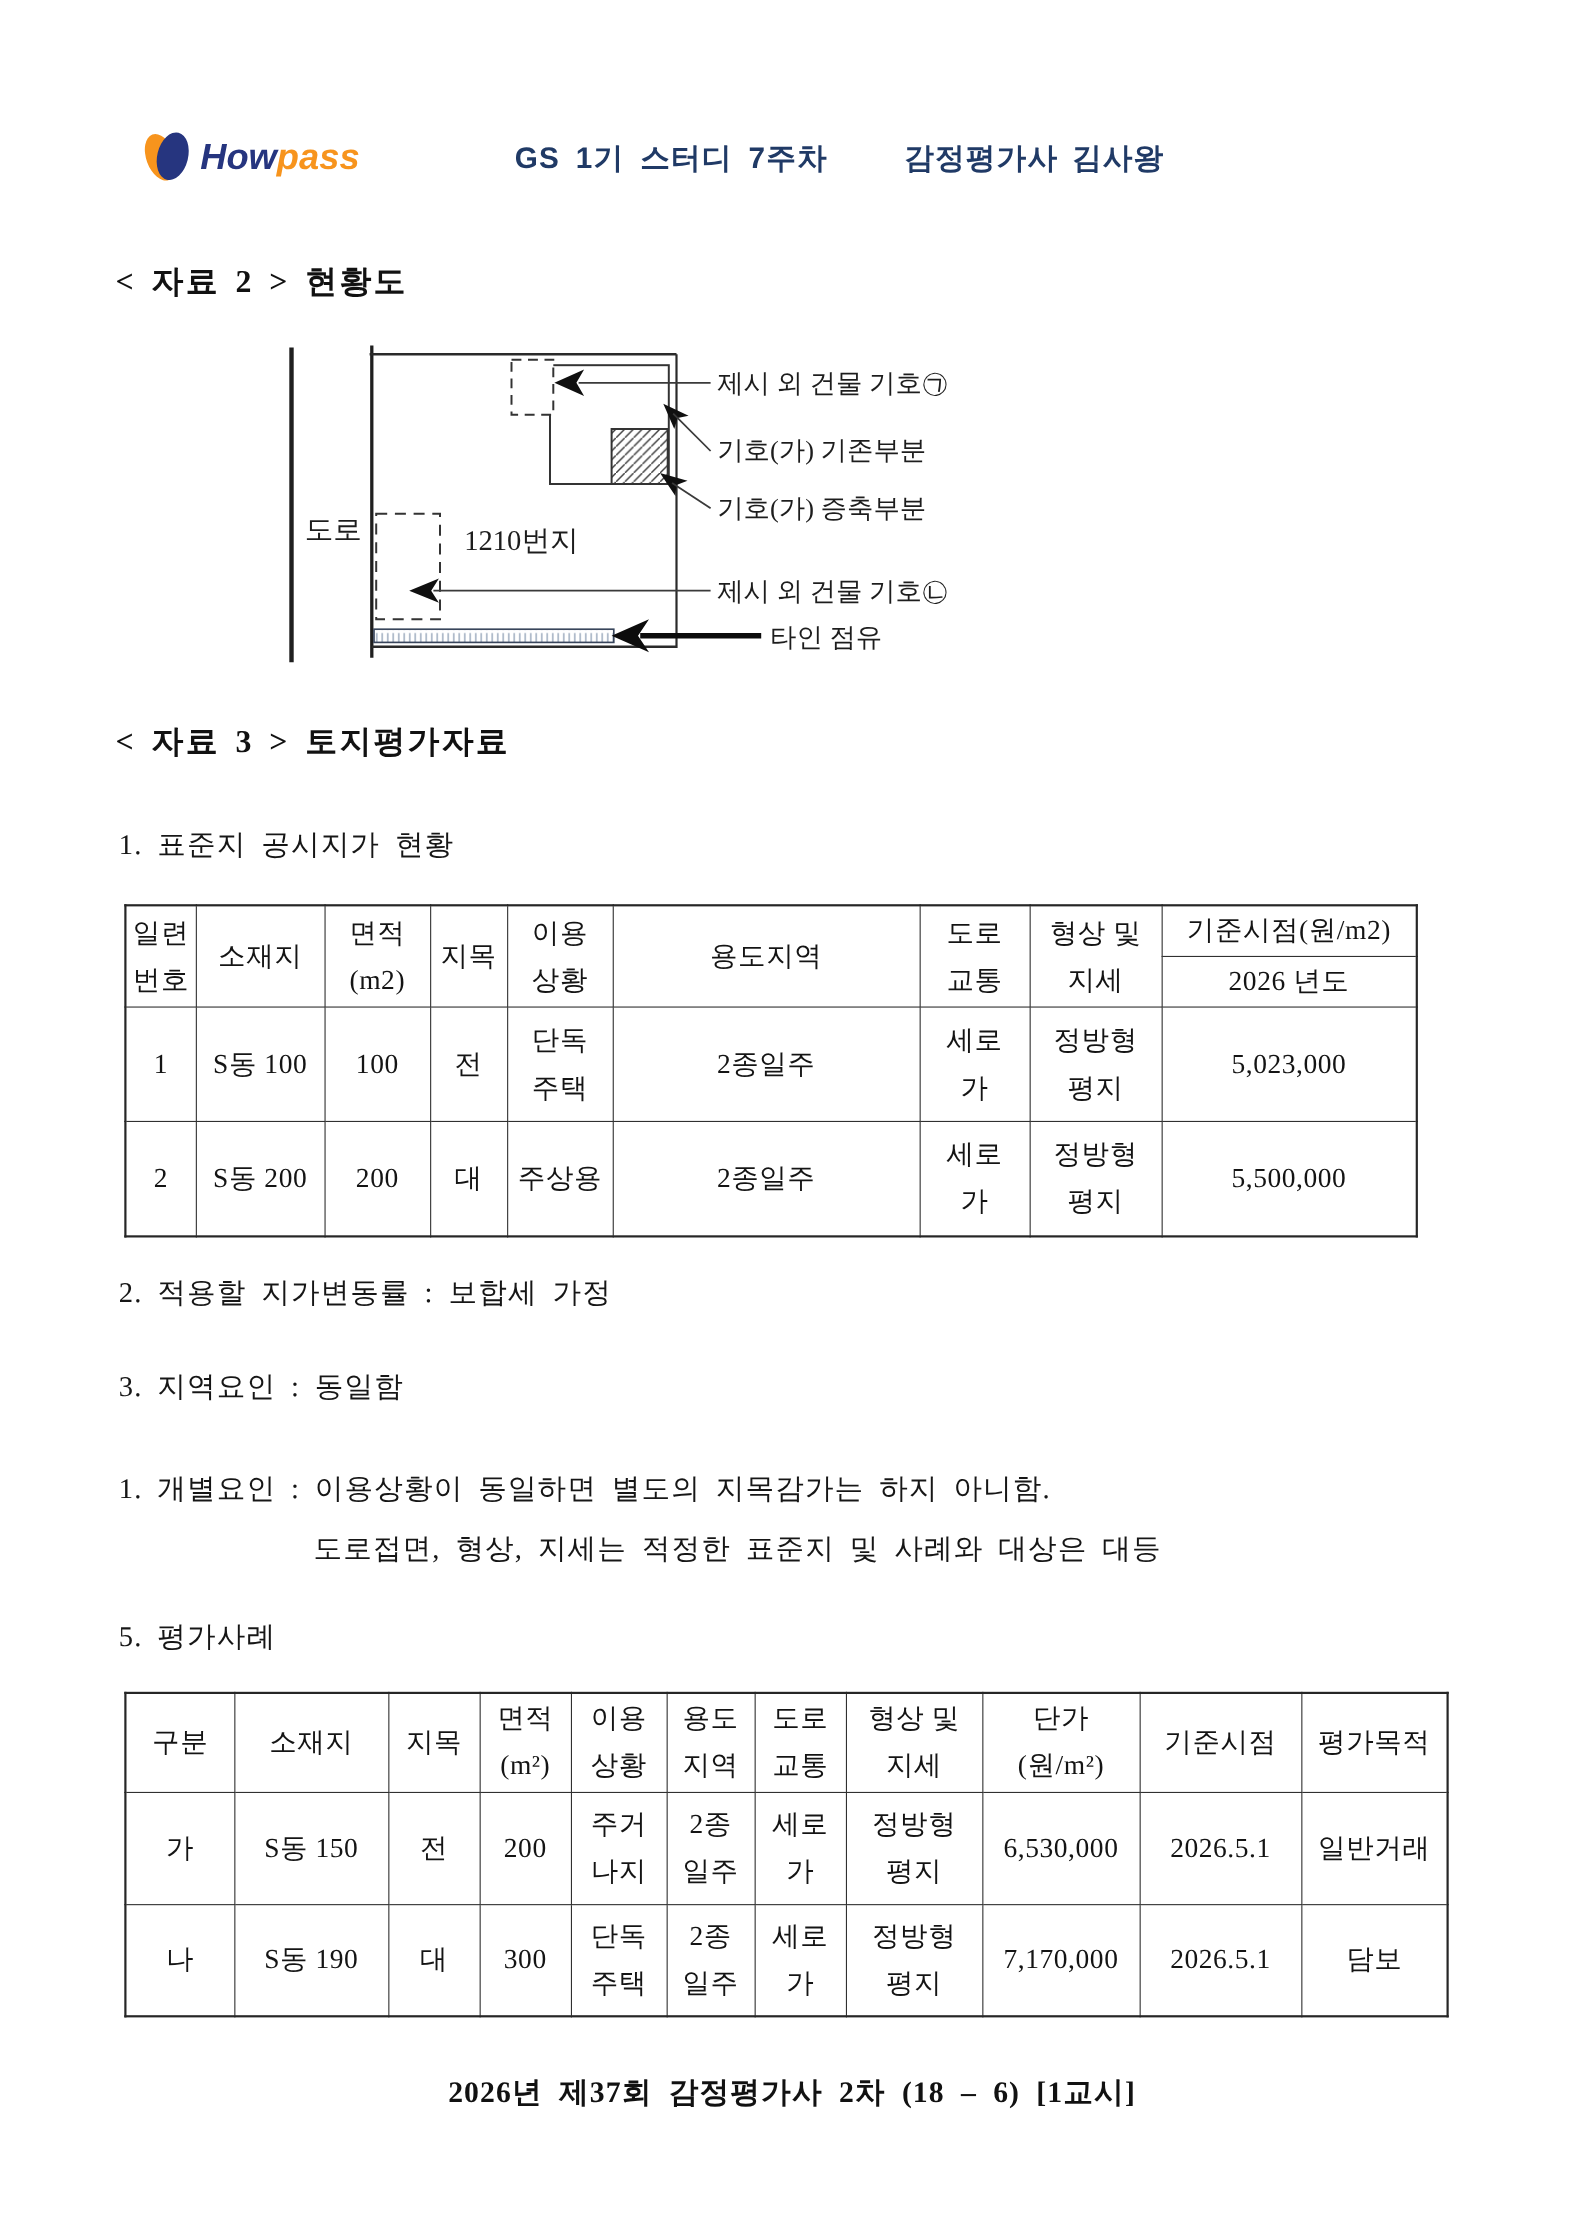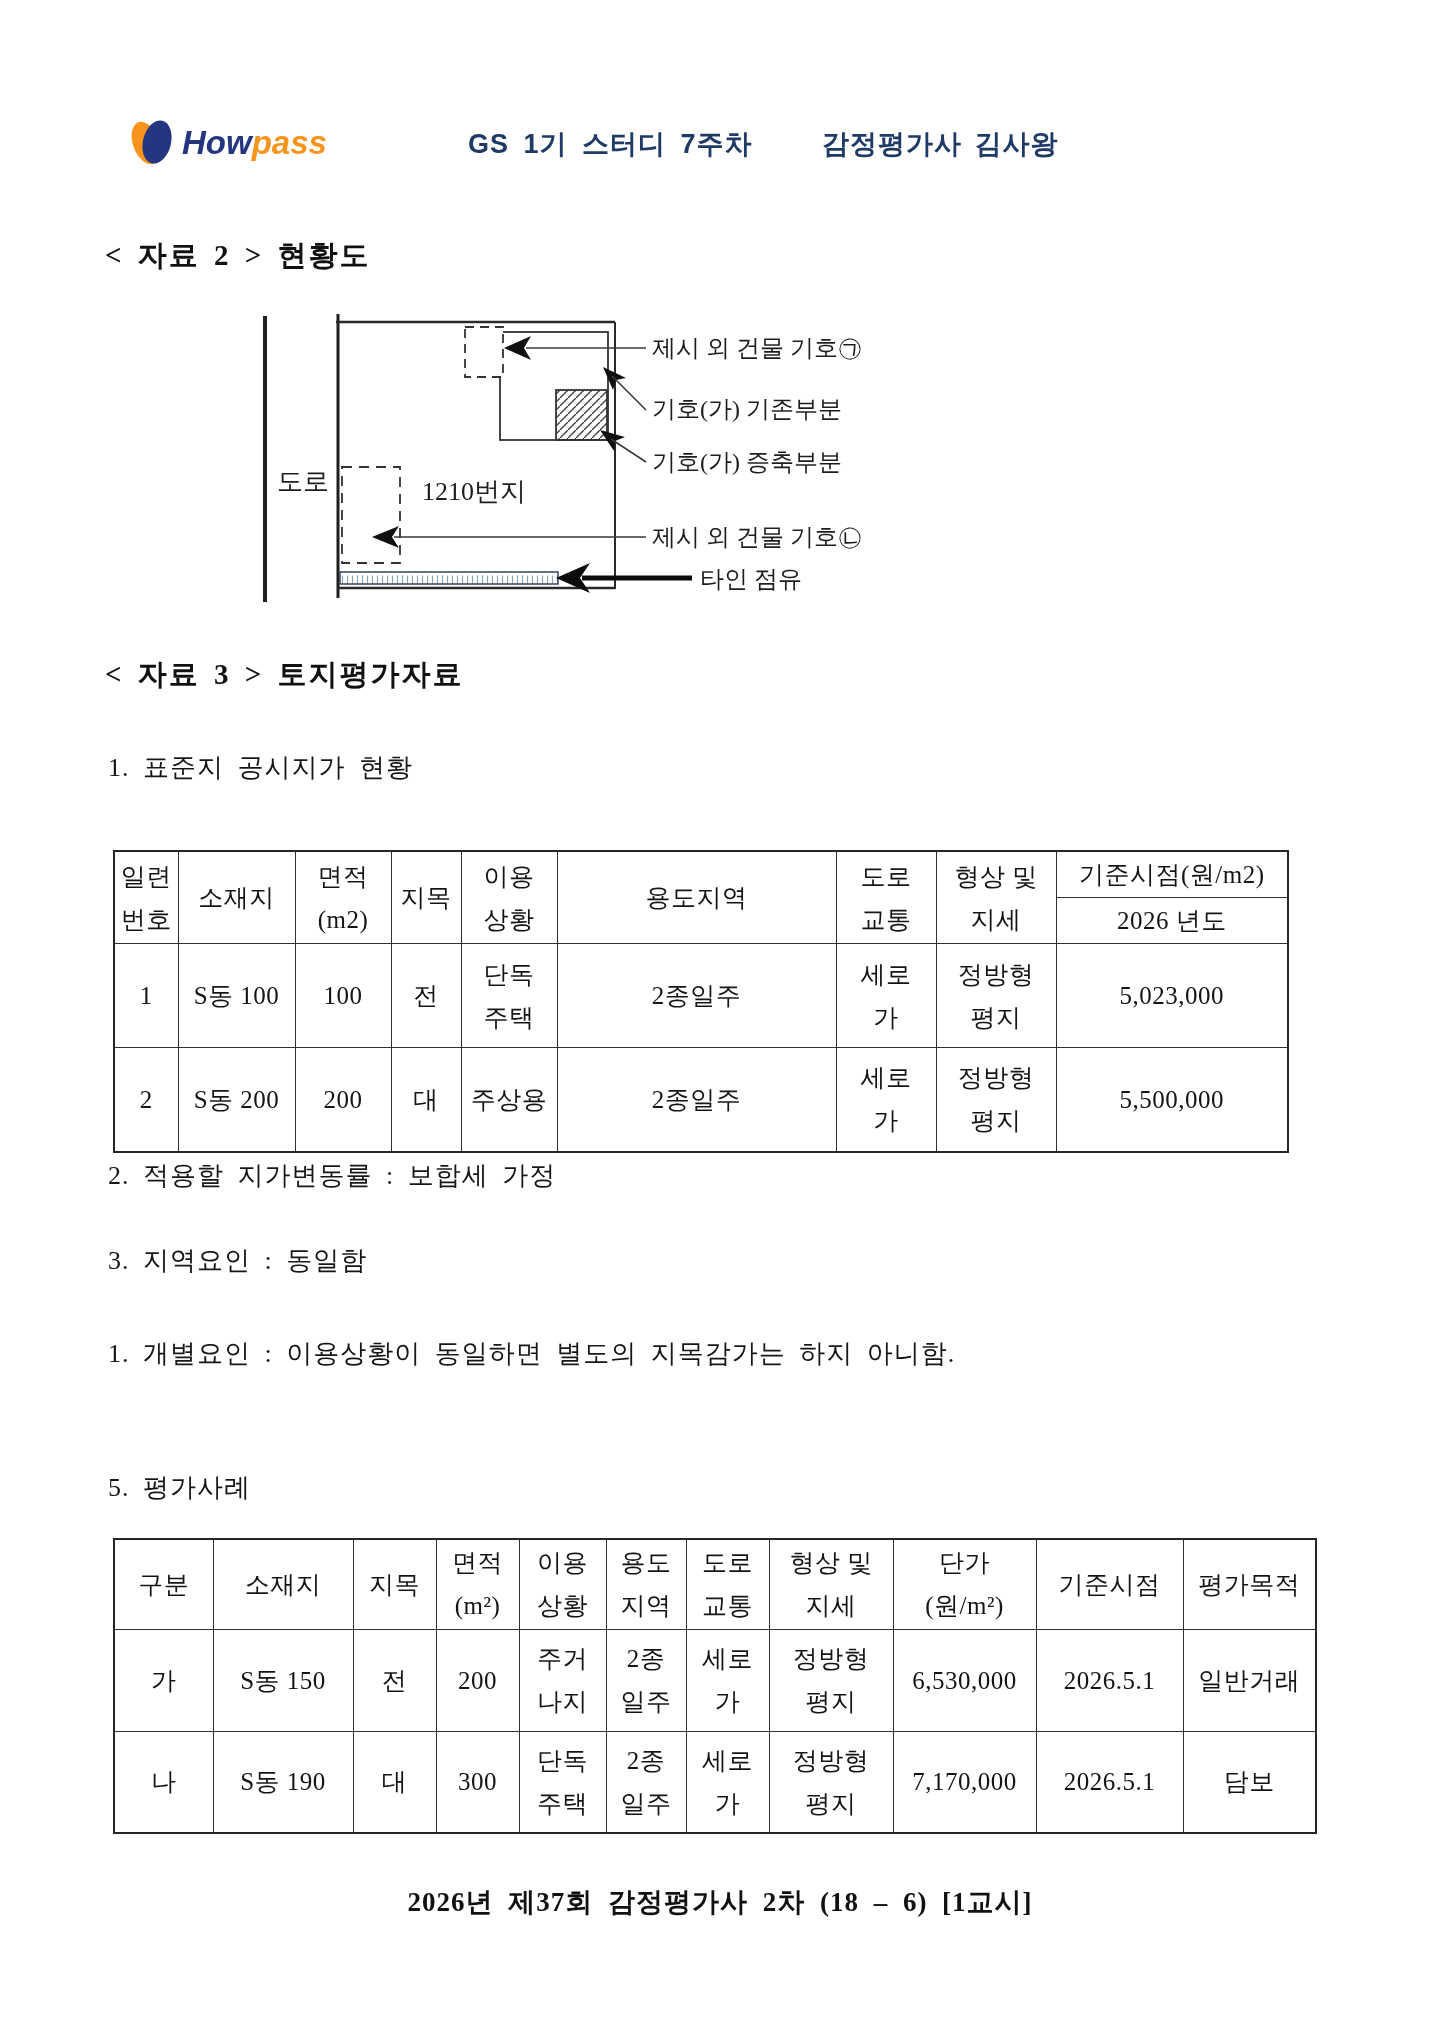--- a/index.html
+++ b/index.html
@@ -31,21 +31,21 @@
   .dg-big   { font-size:26px; fill:#1d1d1d; font-family:"Liberation Serif", serif; }
 
   
   table.t { position:absolute; border-collapse:collapse; table-layout:fixed;
             font-size:25px; color:#141414; background:#fff; border:2.2px solid #262626; }
   table.t th, table.t td {
     border:1.6px solid #303030; text-align:center; vertical-align:middle;
     white-space:pre-line; font-weight:normal; line-height:1.72; padding:1px 2px;
     letter-spacing:0.5px; overflow:hidden;
   }
-  .t1 { left:113px; top:822px; width:1174px;margin-top:28px; }
+  .t1 { left:113px; top:822px; width:1174px; }
   .t2 { left:113px; top:1538px; width:1202px; }
 
   .footer { position:absolute; left:0; top:1884px; width:1440px; text-align:center;
             font-weight:bold; font-size:27px; color:#111; letter-spacing:1px; word-spacing:7px; }
 </style>
 </head>
 <body>
 
 <div class="page">
 
@@ -174,20 +174,21 @@
       <td>정방형
 평지</td>
       <td>5,500,000</td>
     </tr>
   </tbody>
     </table>
 
   <div class="item" style="top:1158px;">2. 적용할 지가변동률 : 보합세 가정</div>
   <div class="item" style="top:1243px;">3. 지역요인 : 동일함</div>
   <div class="item" style="top:1336px;">1. 개별요인 : 이용상황이 동일하면 별도의 지목감가는 하지 아니함.</div>
+  <div class="item" style="top:1390px; left:285px;">도로접면, 형상, 지세는 적정한 표준지 및 사례와 대상은 대등</div>
   <div class="item" style="top:1470px;">5. 평가사례</div>
 
   <table class="t t2">
     <colgroup>
       <col style="width:99px">
         <col style="width:140px">
         <col style="width:83px">
         <col style="width:83px">
       <col style="width:87px">
         <col style="width:80px">

